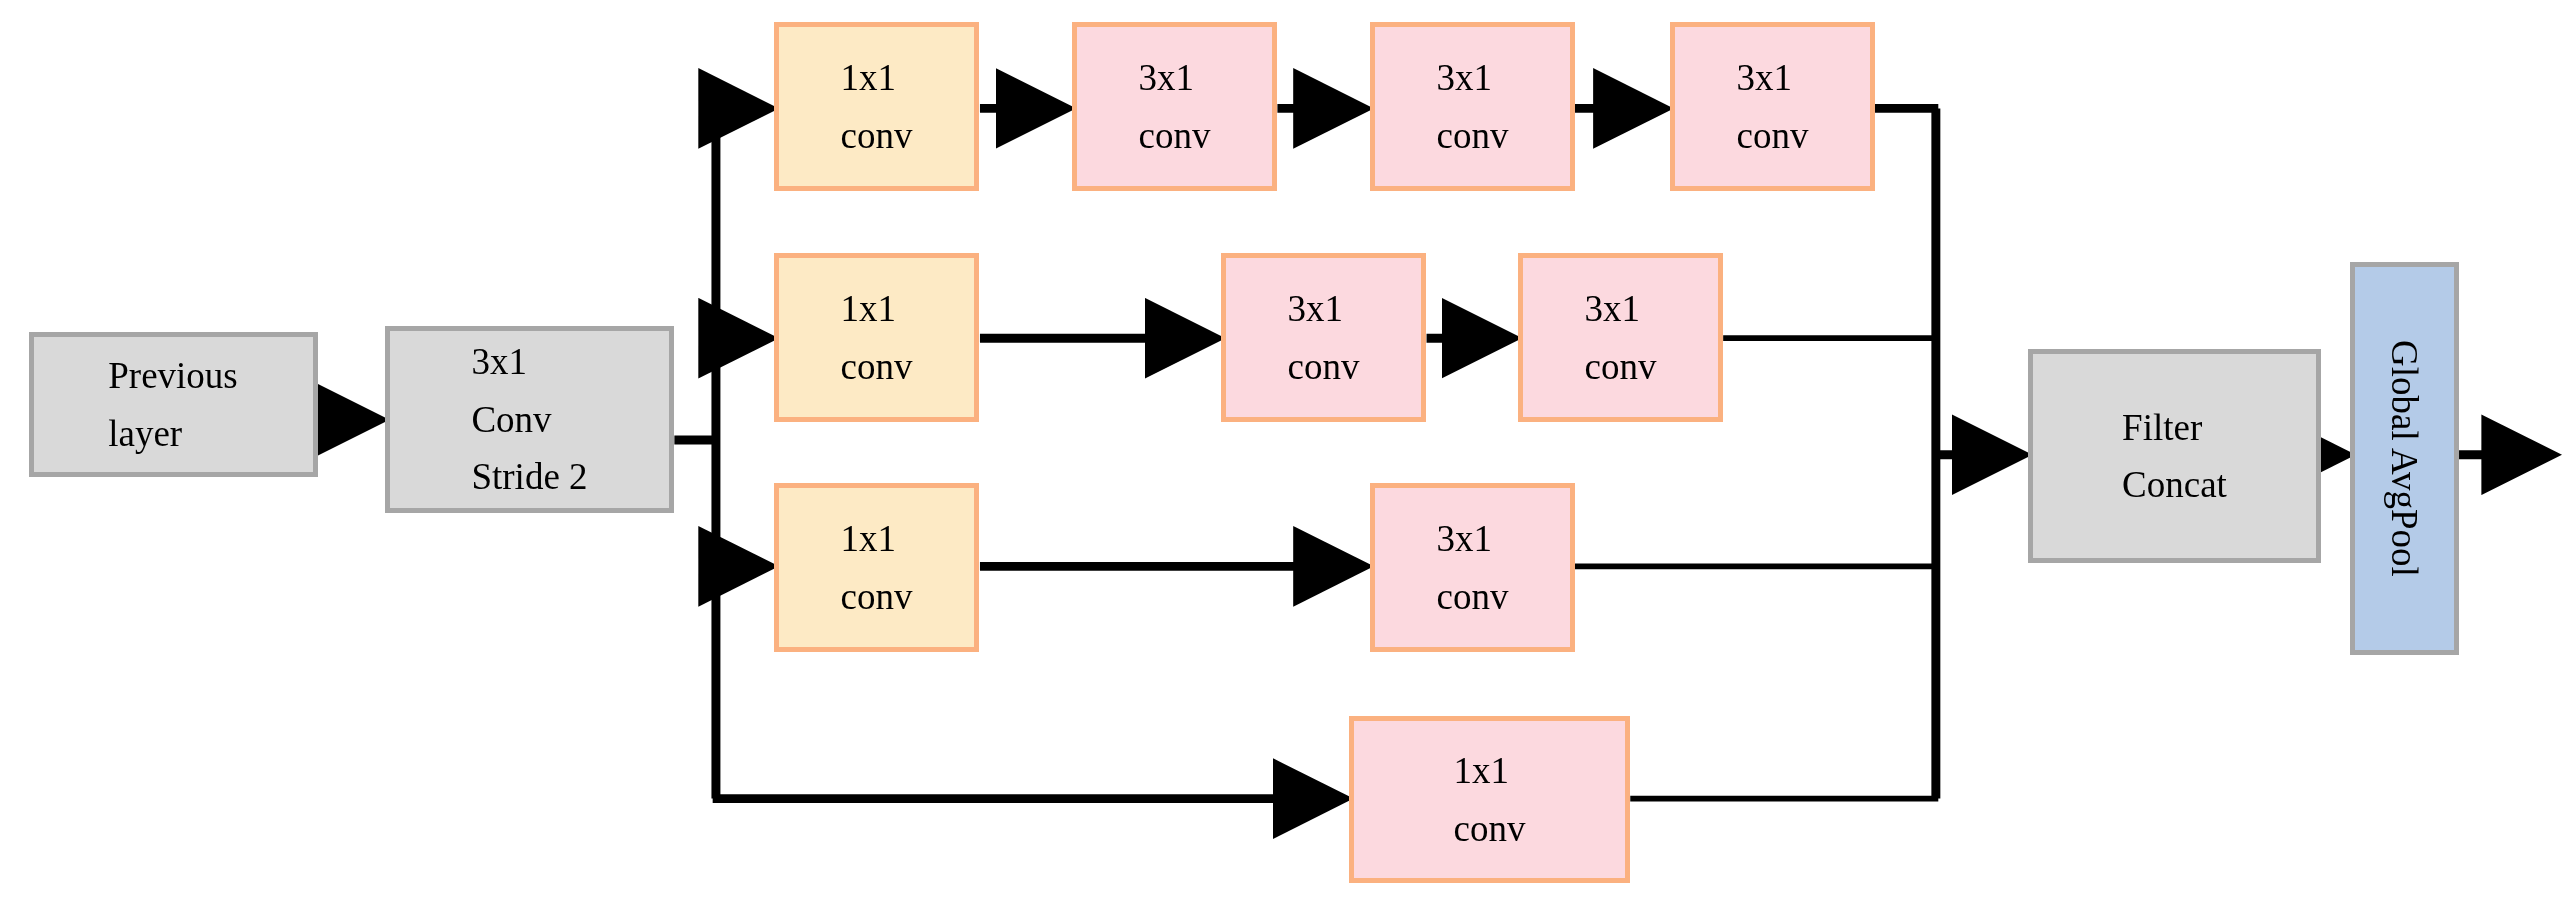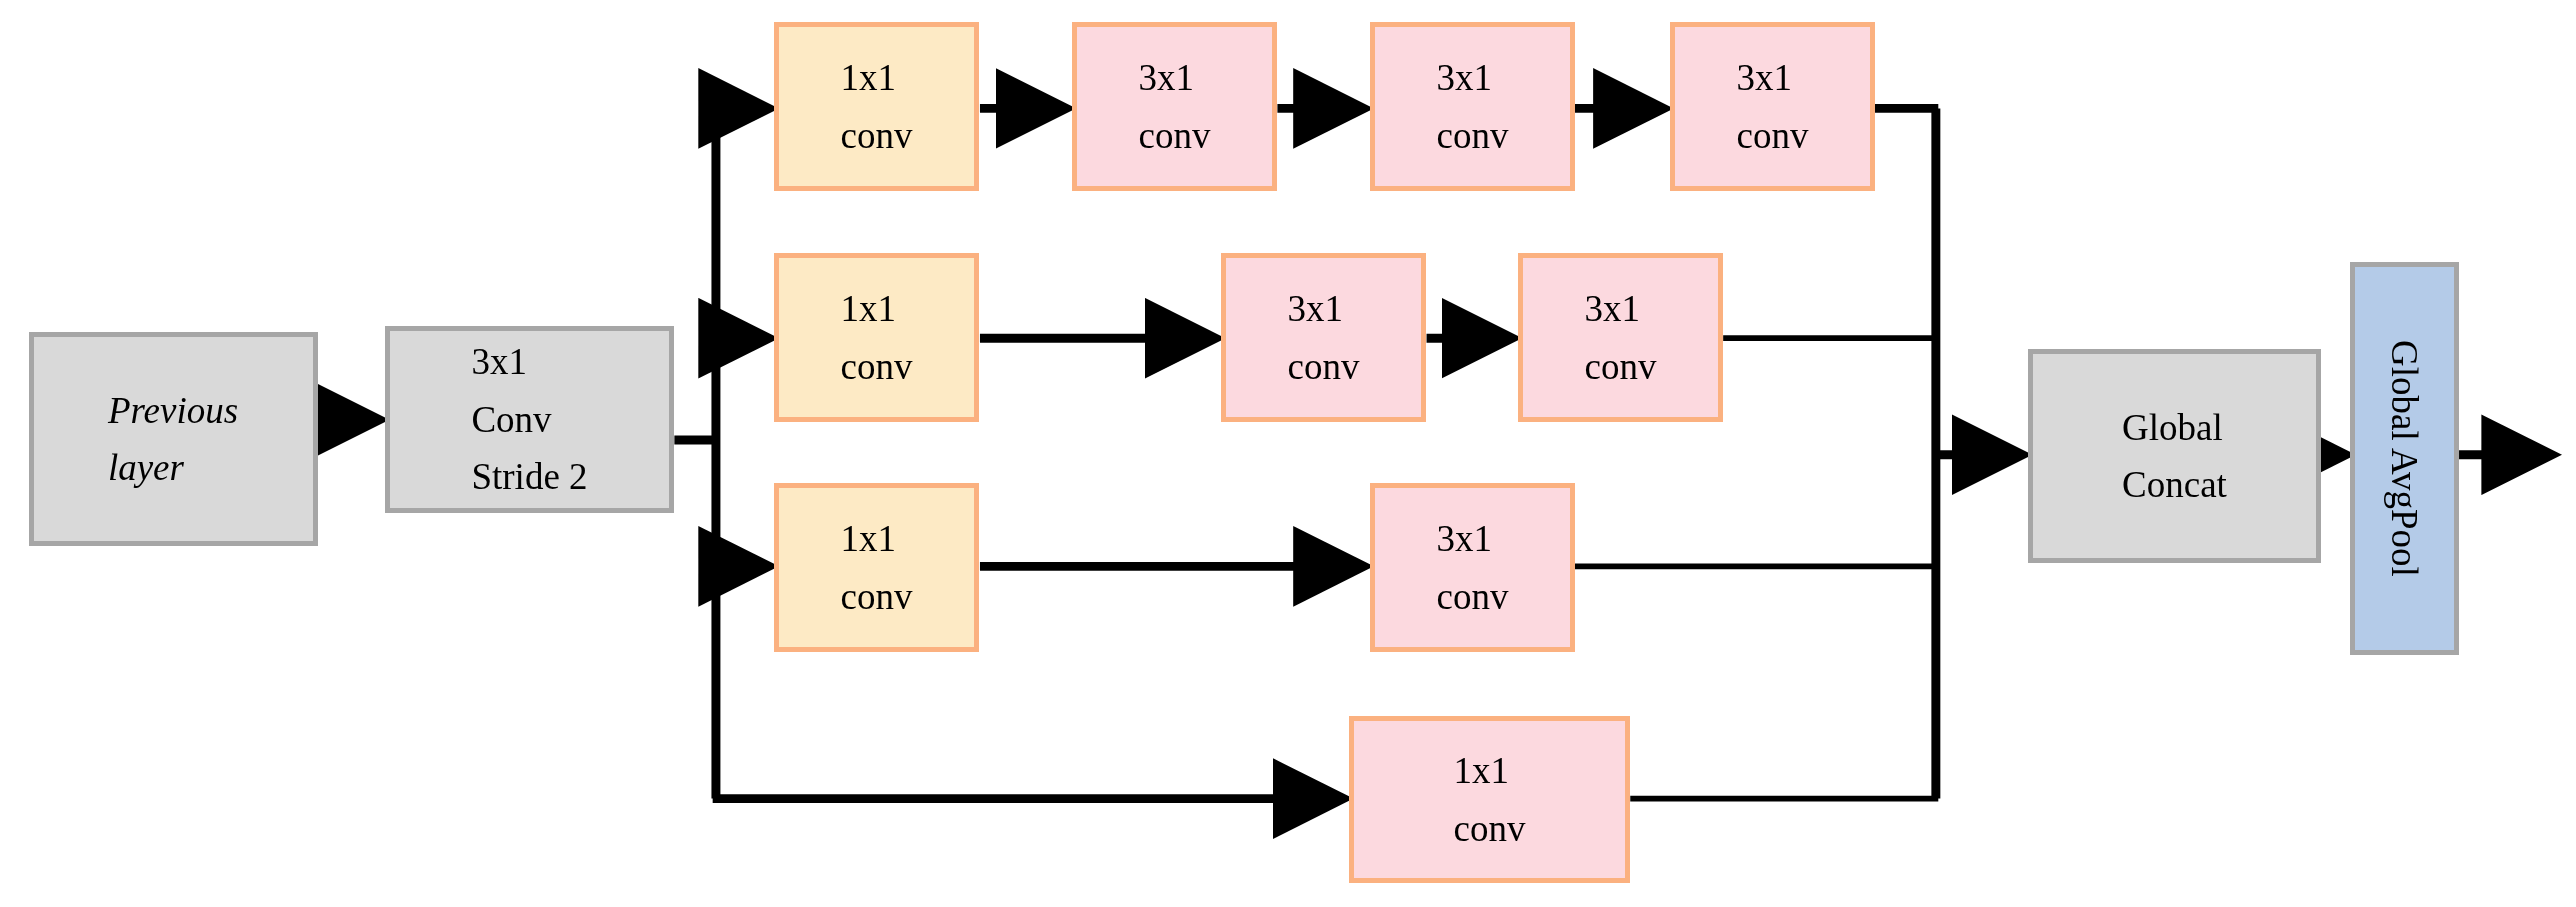--- a/index.html
+++ b/index.html
@@ -104,21 +104,21 @@
 
     <line x1="2375" y1="133" x2="2375" y2="980" stroke="#000000" stroke-width="11"></line>
 
     <line x1="2375" y1="558" x2="2478" y2="558" stroke="#000000" stroke-width="11" marker-end="url(#arrowhead)"></line>
 
     <line x1="2848" y1="558" x2="2875" y2="558" stroke="#000000" stroke-width="11" marker-end="url(#arrowhead)"></line>
 
     <line x1="3017" y1="558" x2="3128" y2="558" stroke="#000000" stroke-width="11" marker-end="url(#arrowhead)"></line>
   </svg>
 
-  <div class="node node-gray" style="left:28.5px; top:332px; width:289px; height:214px;font-style:italic;">Previous
+  <div class="node node-gray" style="left:28.5px; top:332px; width:289px; height:145px;">Previous
 layer</div>
 
   <div class="node node-gray" style="left:385px; top:326px; width:289px; height:187px;">3x1
 Conv
 Stride 2</div>
 
   <div class="node node-yellow" style="left:774px; top:22px; width:205px; height:169px;">1x1
 conv</div>
   <div class="node node-pink" style="left:1072px; top:22px; width:205px; height:169px;">3x1
 conv</div>
@@ -135,21 +135,21 @@
 conv</div>
 
   <div class="node node-yellow" style="left:774px; top:483px; width:205px; height:169px;">1x1
 conv</div>
   <div class="node node-pink" style="left:1370px; top:483px; width:205px; height:169px;">3x1
 conv</div>
 
   <div class="node node-pink" style="left:1349px; top:716px; width:281px; height:167px;">1x1
 conv</div>
 
-  <div class="node node-gray" style="left:2028px; top:349px; width:293px; height:214px;">Global
+  <div class="node node-gray" style="left:2028px; top:349px; width:293px; height:214px;">Filter
 Concat</div>
 
   <div class="node node-blue" style="left:2350px; top:262px; width:109px; height:393px;">
     <span class="vert-label">Global AvgPool</span>
   </div>
 
 </div>
 
 
 </body></html>

